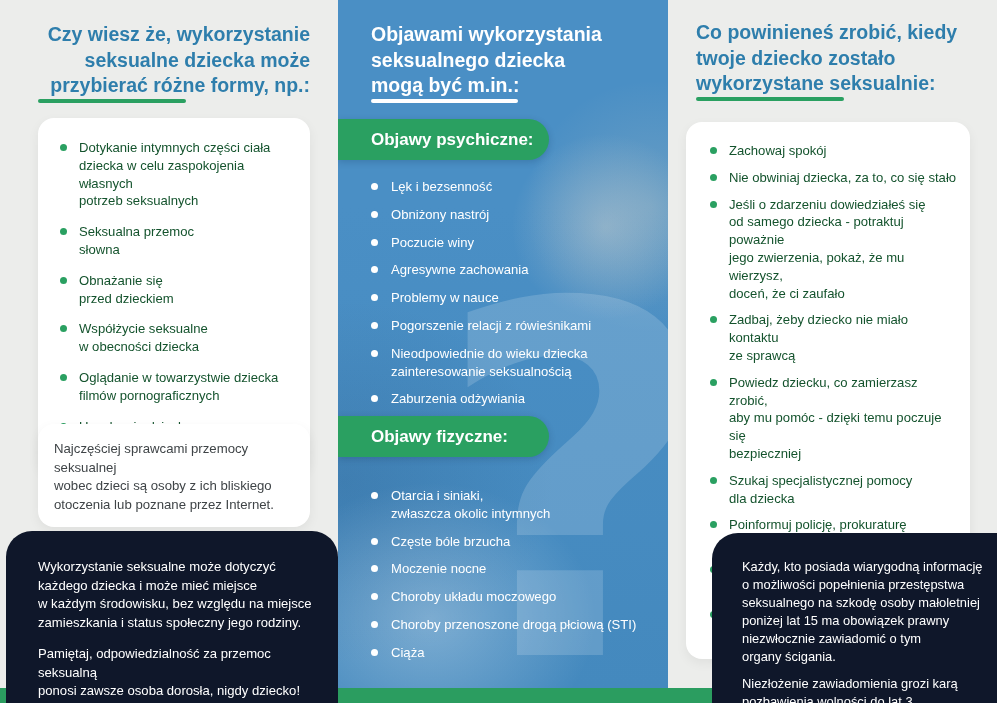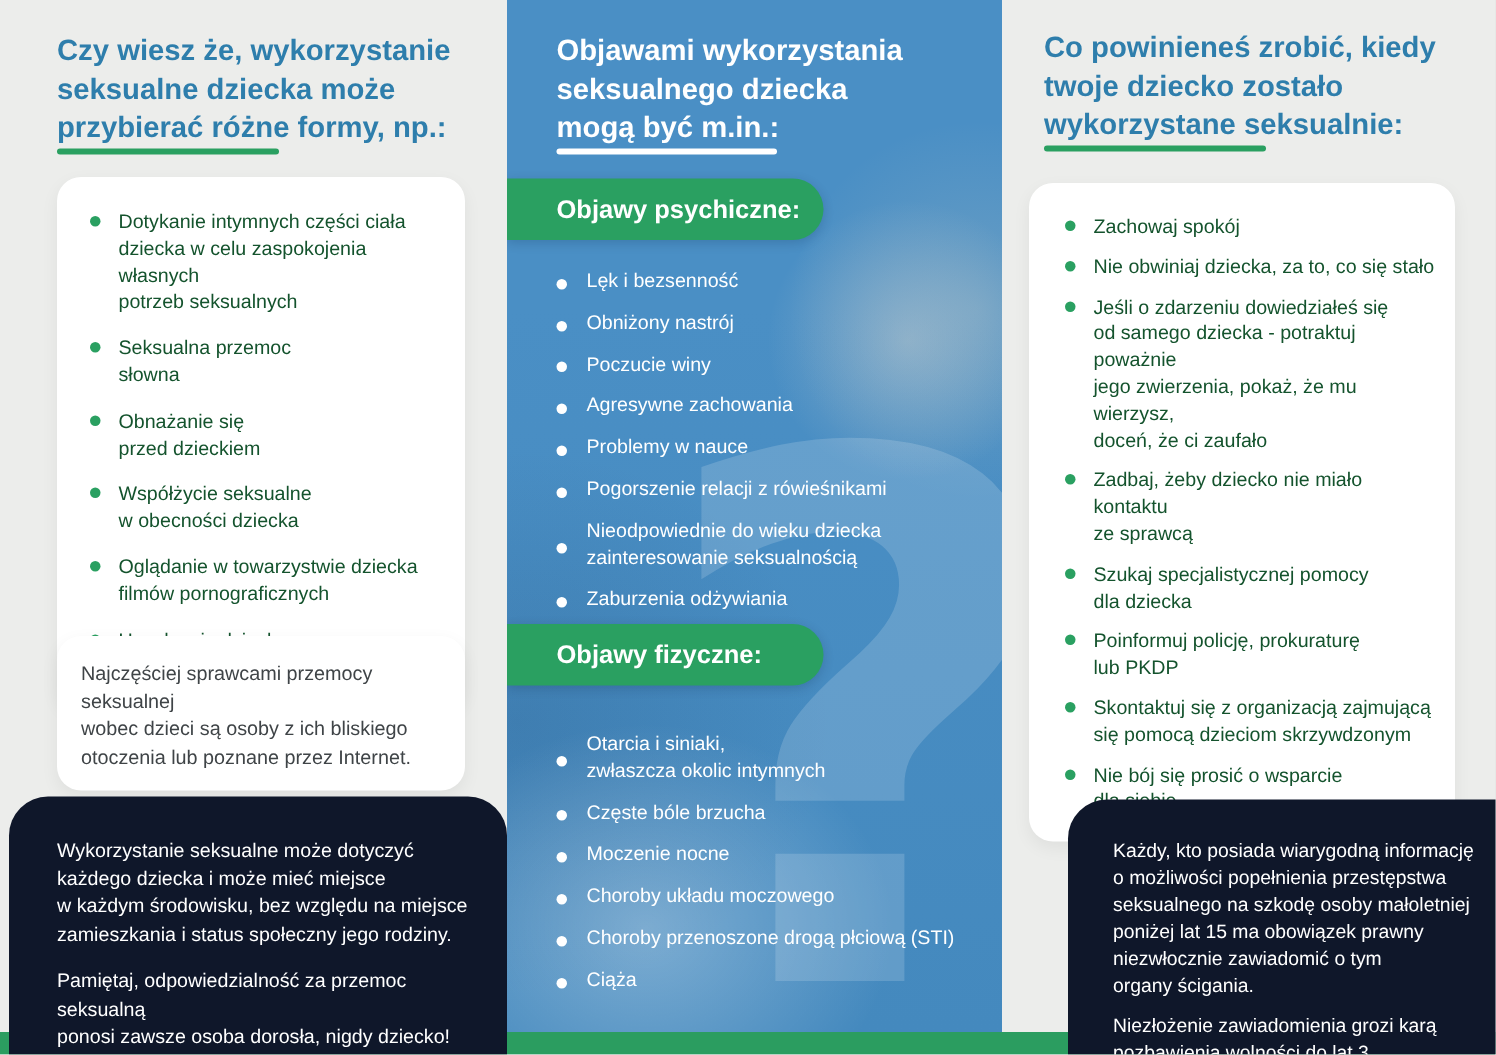--- a/index.html
+++ b/index.html
@@ -56,31 +56,31 @@
              color:rgba(255,255,255,0.16);font-family:"DejaVu Sans",sans-serif;}
   .mid-title{position:absolute;left:33px;top:22px;width:280px;color:#FFFFFF;font-weight:700;
              font-size:19.5px;line-height:1.32;}
   .pill{position:absolute;left:0;width:211px;height:41px;background:#2AA061;
         border-radius:0 21px 21px 0;color:#FFFFFF;font-weight:700;font-size:17px;
         display:flex;align-items:center;padding-left:33px;box-sizing:border-box;
         box-shadow:0 2px 7px rgba(0,30,60,0.18);}
   .pill1{top:119px;} .pill2{top:416px;}
   .mid-list{position:absolute;left:33px;width:292px;}
   .mlist1{top:178px;} .mlist2{top:487px;}
-  .mid-list li.bitem{color:#FFFFFF;gap:13px;align-items:center;}
+  .mid-list li.bitem{color:#FFFFFF;gap:13px;}
   .mid-list ul.blist{gap:10px;}
 </style>
 </head>
 <body>
 
 <div id="page">
 
   <div class="footer-band"></div>
 
-  <div class="heading pre" style="left:38px;top:22px;width:272px;">Czy wiesz że, wykorzystanie
+  <div class="heading pre" style="left:38px;top:22px;width:272px;text-align:right;">Czy wiesz że, wykorzystanie
 seksualne dziecka może
 przybierać różne formy, np.:</div>
   <div class="rule rule-green" style="left:38px;top:99px;width:148px;"></div>
 
   <div class="card card-forms">
     <ul class="blist">
 
         <li class="bitem">
           <span class="dot dot-green"></span>
           <span class="pre">Dotykanie intymnych części ciała
@@ -252,20 +252,26 @@
 jego zwierzenia, pokaż, że mu wierzysz,
 doceń, że ci zaufało</span>
         </li>
 
         <li class="bitem">
           <span class="dot dot-green"></span>
           <span class="pre">Zadbaj, żeby dziecko nie miało kontaktu
 ze sprawcą</span>
         </li>
 
+        <li class="bitem">
+          <span class="dot dot-green"></span>
+          <span class="pre">Powiedz dziecku, co zamierzasz zrobić,
+aby mu pomóc - dzięki temu poczuje się
+bezpieczniej</span>
+        </li>
 
         <li class="bitem">
           <span class="dot dot-green"></span>
           <span class="pre">Szukaj specjalistycznej pomocy
 dla dziecka</span>
         </li>
 
         <li class="bitem">
           <span class="dot dot-green"></span>
           <span class="pre">Poinformuj policję, prokuraturę

